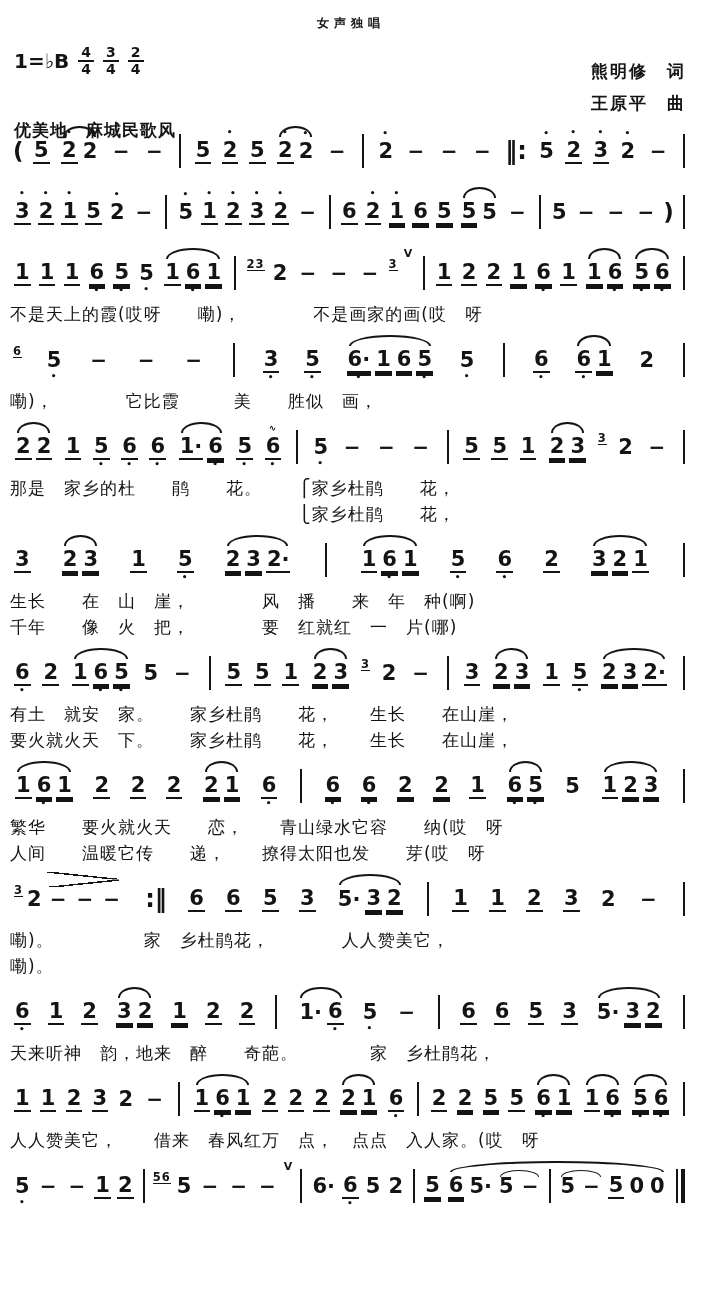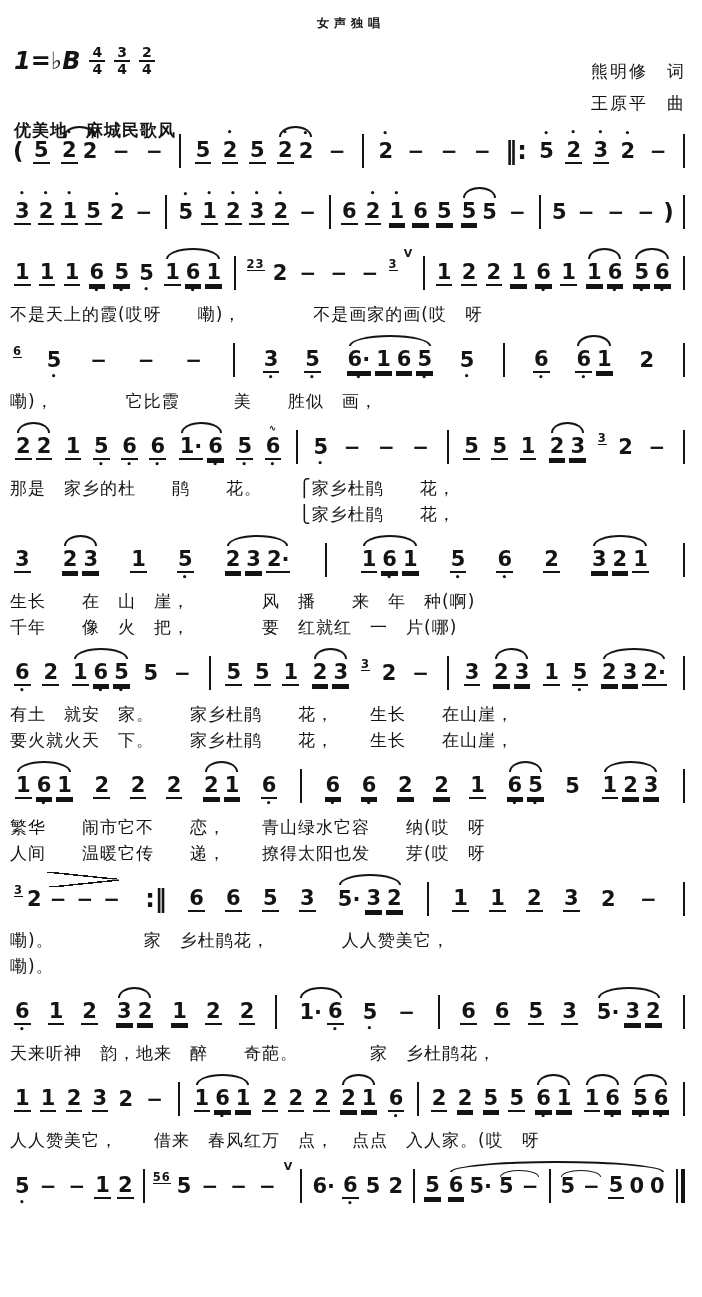--- a/index.html
+++ b/index.html
@@ -5,26 +5,26 @@
   html,body{margin:0;padding:0;background:#fff;}
   body{width:702px;height:1297px;overflow:hidden;color:#141414;
        font-family:"DejaVu Sans",sans-serif;}
   .page{padding:6px 10px 0 10px;}
 
   
   .hdr{position:relative;height:104px;}
   .title{text-align:center;font-size:35px;font-weight:bold;letter-spacing:14px;line-height:40px;padding-left:14px;}
   .subtitle{text-align:center;font-size:12px;font-weight:bold;margin-top:9px;letter-spacing:5px;}
   .keyline{position:absolute;left:4px;top:30px;display:flex;align-items:center;gap:9px;font-weight:bold;}
-  .keysig{font-size:24px;font-style:italic;}
+  .keysig{font-size:20px;}
   .meters{display:flex;gap:9px;}
   .frac{display:inline-flex;flex-direction:column;align-items:center;font-size:14px;line-height:1.1;font-weight:bold;}
   .frac .fn{border-bottom:2px solid #141414;padding:0 3px;}
   .tempo{position:absolute;left:4px;top:76px;font-size:17px;font-weight:bold;letter-spacing:1px;margin-top:28px;}
-  .credits{position:absolute;right:6px;top:40px;font-size:17px;font-weight:normal;line-height:1.9;text-align:right;letter-spacing:2px;}
+  .credits{position:absolute;right:6px;top:40px;font-size:17px;font-weight:bold;line-height:1.9;text-align:right;letter-spacing:2px;}
 
   
   .score{margin-top:4px;}
   .sys{margin:0 0 5px 0;}
   .notesline{display:flex;align-items:center;justify-content:space-between;
              min-height:56px;padding:0 2px;white-space:nowrap;}
   .notesline > *{flex:0 0 auto;}
   .lyr{font-size:17px;line-height:26px;white-space:pre;letter-spacing:1px;font-weight:500;}
 
   
@@ -921,21 +921,21 @@
               <i class="bl"></i>
             </span>
             <span class="note ul2">
               <i class="ab"></i>
               <i class="dg">3</i>
               <i class="bl"></i>
             </span>
           </span>
           <span class="bar"></span>
         </div>
-        <div class="lyr">繁华　　闹市它不　　恋，　　青山绿水它容　　纳(哎　呀</div>
+        <div class="lyr">繁华　　要火就火天　　恋，　　青山绿水它容　　纳(哎　呀</div>
         <div class="lyr">人间　　温暖它传　　递，　　撩得太阳也发　　芽(哎　呀</div>
       </div>
       <div class="sys">
         <div class="notesline">
           <span class="grp cresc">
             <span class="grace">
               <b>3</b>
             </span>
             <span class="note">
               <i class="ab"></i>

